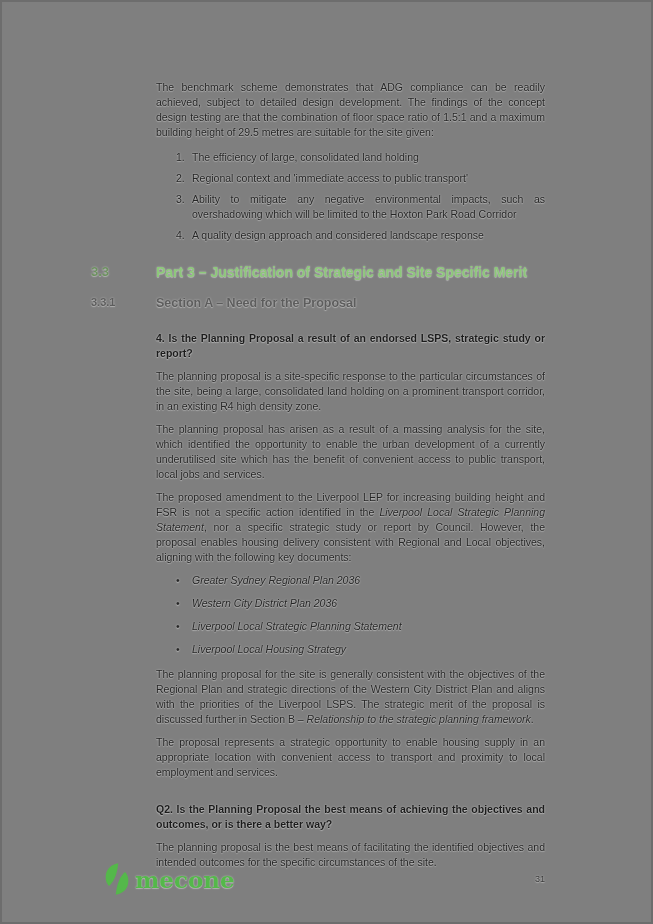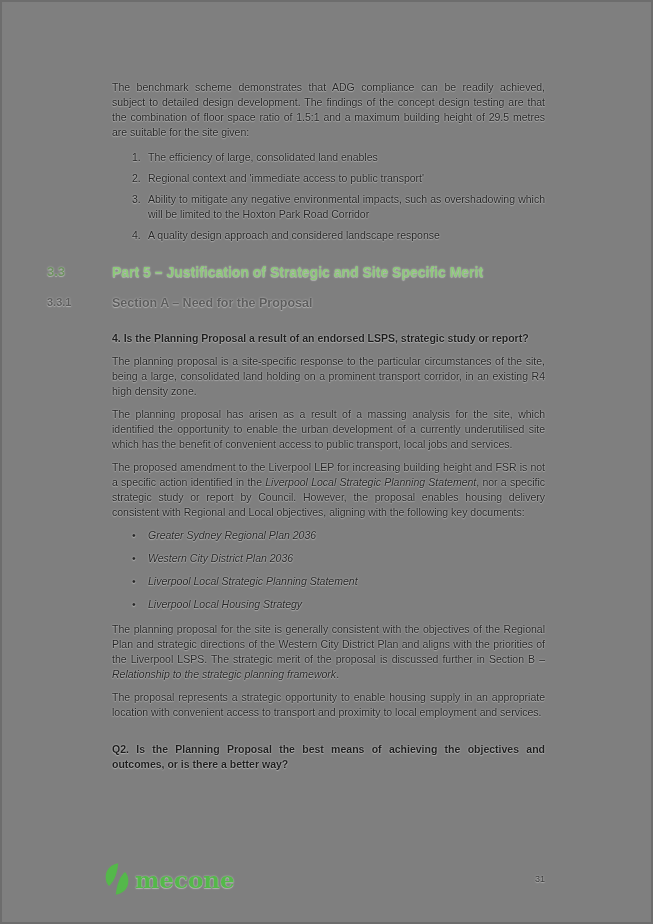--- a/index.html
+++ b/index.html
@@ -6,20 +6,21 @@
   .page{
     position:relative;
     width:653px;height:924px;
     box-sizing:border-box;
     background:#7f7f7f;
     border:2px solid #6d6d6d;
     overflow:hidden;
     font-family:"Liberation Sans",sans-serif;
     color:#262626;
     text-shadow:0 0 2px rgba(255,255,255,.5), 0 1px 1px rgba(255,255,255,.3);
+    padding-left:44px;
   }
   .content{margin:78px 106px 0 110px;}
   p.body{font-size:10.5px;line-height:15px;text-align:justify;margin:0 0 8px 0;}
   .q-heading{font-size:10.5px;line-height:15px;font-weight:bold;color:#1c1c1c;
     text-align:justify;margin:16px 0 8px 0;}
   .q2-gap{margin-top:22px;}
   .num-list{margin:10px 0 0 20px;}
   .list-item{display:flex;font-size:10.5px;line-height:15px;margin:0 0 6px 0;}
   .list-item .num{width:16px;flex:none;}
   .list-item .txt{flex:1;text-align:justify;}
@@ -46,39 +47,39 @@
 <body>
 
 <div class="page">
   <div class="content">
 
     <p class="body">The benchmark scheme demonstrates that ADG compliance can be readily achieved, subject to detailed design development. The findings of the concept design testing are that the combination of floor space ratio of 1.5:1 and a maximum building height of 29.5 metres are suitable for the site given:</p>
 
     <div class="num-list">
       <div class="list-item">
         <span class="num">1.</span>
-        <span class="txt">The efficiency of large, consolidated land enables</span>
+        <span class="txt">The efficiency of large, consolidated land holding</span>
       </div>
       <div class="list-item">
         <span class="num">2.</span>
         <span class="txt">Regional context and 'immediate access to public transport'</span>
       </div>
       <div class="list-item">
         <span class="num">3.</span>
         <span class="txt">Ability to mitigate any negative environmental impacts, such as overshadowing which will be limited to the Hoxton Park Road Corridor</span>
       </div>
       <div class="list-item">
         <span class="num">4.</span>
         <span class="txt">A quality design approach and considered landscape response</span>
       </div>
     </div>
 
     <div class="sec-row">
       <span class="sec-no sec-no-green">3.3</span>
-      <h1 class="sec-title-green">Part 5 – Justification of Strategic and Site Specific Merit</h1>
+      <h1 class="sec-title-green">Part 3 – Justification of Strategic and Site Specific Merit</h1>
     </div>
 
     <div class="sub-row">
       <span class="sec-no sub-no">3.3.1</span>
       <h2 class="sub-title">Section A – Need for the Proposal</h2>
     </div>
 
     <p class="q-heading">4. Is the Planning Proposal a result of an endorsed LSPS, strategic study or report?</p>
 
     <p class="body">The planning proposal is a site-specific response to the particular circumstances of the site, being a large, consolidated land holding on a prominent transport corridor, in an existing R4 high density zone.</p>
@@ -105,20 +106,21 @@
         <span class="btxt">Liverpool Local Housing Strategy</span>
       </div>
     </div>
 
     <p class="body"><span>The planning proposal for the site is generally consistent with the objectives of the Regional Plan and strategic directions of the Western City District Plan and aligns with the priorities of the Liverpool LSPS. The strategic merit of the proposal is discussed further in Section B – </span><span class="it">Relationship to the strategic planning framework</span><span>.</span></p>
 
     <p class="body">The proposal represents a strategic opportunity to enable housing supply in an appropriate location with convenient access to transport and proximity to local employment and services.</p>
 
     <p class="q-heading q2-gap">Q2. Is the Planning Proposal the best means of achieving the objectives and outcomes, or is there a better way?</p>
 
+    <p class="body">The planning proposal is the best means of facilitating the identified objectives and intended outcomes for the specific circumstances of the site.</p>
 
   </div>
 
   <div class="footer">
     <div class="logo">
       <svg width="30" height="34" viewBox="0 0 36 40" aria-hidden="true">
         <path d="M19.5 1C9 3 3.5 10 4.5 20c.4 3.6 1.8 6.4 3.9 8.3C13.6 23.6 18 16 19.5 1z" fill="#54b84a"></path>
         <path d="M16.5 39C27 37 32.5 30 31.5 20c-.4-3.6-1.8-6.4-3.9-8.3C22.4 16.4 18 24 16.5 39z" fill="#54b84a"></path>
       </svg>
       <span class="logo-text">mecone</span>

